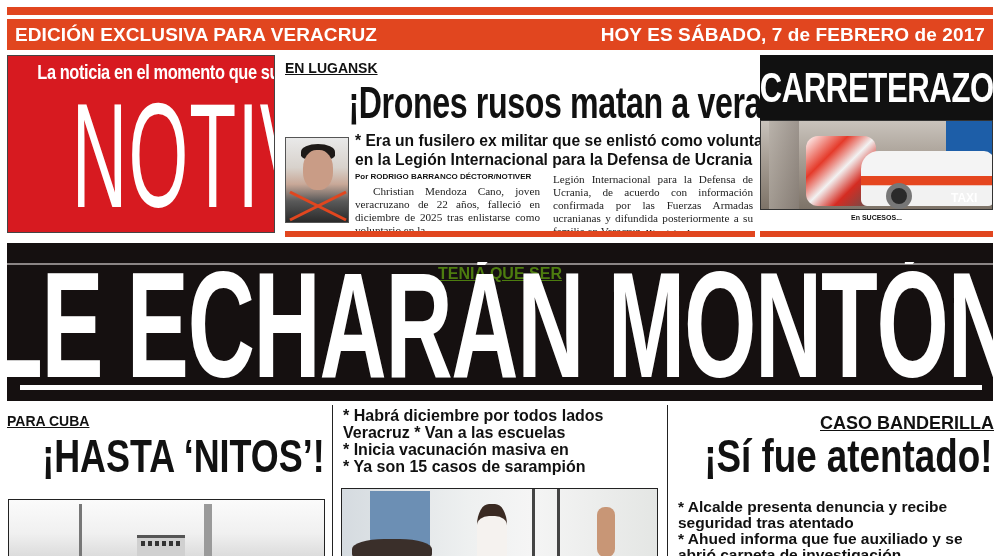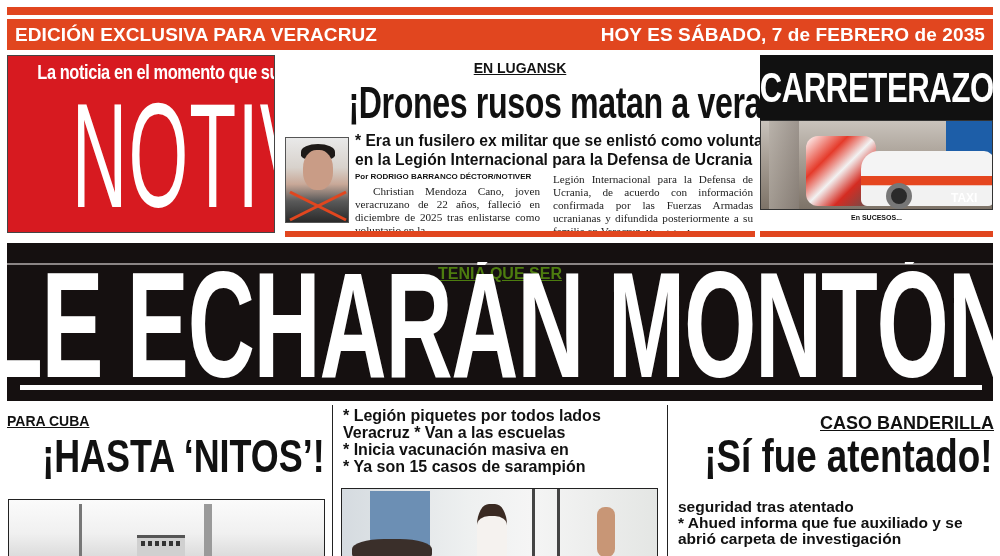--- a/index.html
+++ b/index.html
@@ -21,21 +21,21 @@
           border: 1px solid #444; overflow: hidden; }
   .logo .slogan { position: absolute; left: 0; right: 0; top: 4px; text-align: center; color: #fff;
                   font-family: "Liberation Sans", sans-serif; font-weight: bold; font-size: 21px;
                   transform: scaleX(0.78); transform-origin: center; white-space: nowrap; letter-spacing: -0.5px; }
   .logo .brand { position: absolute; left: 0; right: 0; top: 26px; text-align: center; color: #fff;
                  font-family: "Liberation Sans", sans-serif; font-size: 148px; line-height: 148px;
                  transform: scaleX(0.52); transform-origin: center; letter-spacing: 2px; white-space: nowrap; }
 
   
   .kicker { font-weight: bold; text-decoration: underline; color: #111; }
-  .story1-kicker { left: 285px; top: 60px; width: 470px; text-align: center; font-size: 14px; text-decoration: underline; }
+  .story1-kicker { left: 285px; top: 60px; width: 470px; text-align: left; font-size: 14px; text-decoration: underline; }
   .story1-head { left: 285px; top: 78px; width: 470px; text-align: center; font-size: 44px; line-height: 50px;
                  font-weight: bold; white-space: nowrap; transform: scaleX(0.73); transform-origin: center; letter-spacing: -0.5px; }
   .photo-person { left: 285px; top: 137px; width: 64px; height: 86px; border: 1px solid #555;
                   background: linear-gradient(180deg, #e9e9e9 0%, #d8d2cc 35%, #c8a898 55%, #5a5a5a 75%, #2a2a2a 100%); overflow: hidden; }
   .photo-person .face { position: absolute; left: 17px; top: 12px; width: 30px; height: 40px; border-radius: 45%;
                         background: #c99c86; }
   .photo-person .hair { position: absolute; left: 15px; top: 6px; width: 34px; height: 16px; border-radius: 50% 50% 30% 30%;
                         background: #1e1a18; }
   .photo-person .xmark { position: absolute; left: 0; top: 50px; width: 64px; height: 36px; }
   .story1-deck { left: 355px; top: 131px; width: 400px; font-size: 17px; line-height: 19px; font-weight: bold;
@@ -106,21 +106,21 @@
   .br-head { left: 672px; top: 430px; width: 322px; text-align: center; font-size: 46px; font-weight: bold; line-height: 52px;
              white-space: nowrap; transform: scaleX(0.8); transform-origin: center; }
   .br-text { left: 678px; top: 499px; width: 316px; font-size: 15.5px; font-weight: bold; line-height: 16px; }
 </style>
 </head>
 <body>
 
 <div class="abs top-strip"></div>
 <div class="abs banner">
   <span>EDICIÓN EXCLUSIVA PARA VERACRUZ</span>
-  <span>HOY ES SÁBADO, 7 de FEBRERO de 2035</span>
+  <span>HOY ES SÁBADO, 7 de FEBRERO de 2017</span>
 </div>
 
 <div class="abs logo">
   <div class="slogan">La noticia en el momento que sucede</div>
   <div class="brand">NOTIVER</div>
 </div>
 
 <div class="abs kicker story1-kicker">EN LUGANSK</div>
 <div class="abs story1-head">¡Drones rusos matan a veracruzano!</div>
 <div class="abs photo-person">
@@ -173,32 +173,33 @@
 <div class="abs kicker bl-kicker">PARA CUBA</div>
 <div class="abs bl-head">¡HASTA ‘NITOS’!</div>
 <div class="abs bl-photo">
   <div class="mast1"></div>
   <div class="mast2"></div>
   <div class="bridge"></div>
   <div class="win"></div>
 </div>
 
 <div class="abs bc-text">
-  <div>* Legión piquetes por todos lados</div>
+  <div>* Habrá diciembre por todos lados</div>
   <div>Veracruz * Van a las escuelas</div>
   <div>* Inicia vacunación masiva en</div>
   <div>* Ya son 15 casos de sarampión</div>
 </div>
 <div class="abs bc-photo">
   <div class="poster"></div>
   <div class="person"></div>
   <div class="door"></div>
   <div class="arm"></div>
   <div class="heads"></div>
 </div>
 
 <div class="abs kicker br-kicker">CASO BANDERILLA</div>
 <div class="abs br-head">¡Sí fue atentado!</div>
 <div class="abs br-text">
+  <div>* Alcalde presenta denuncia y recibe</div>
   <div>seguridad tras atentado</div>
   <div>* Ahued informa que fue auxiliado y se</div>
   <div>abrió carpeta de investigación</div>
 </div>
 
 </body></html>

